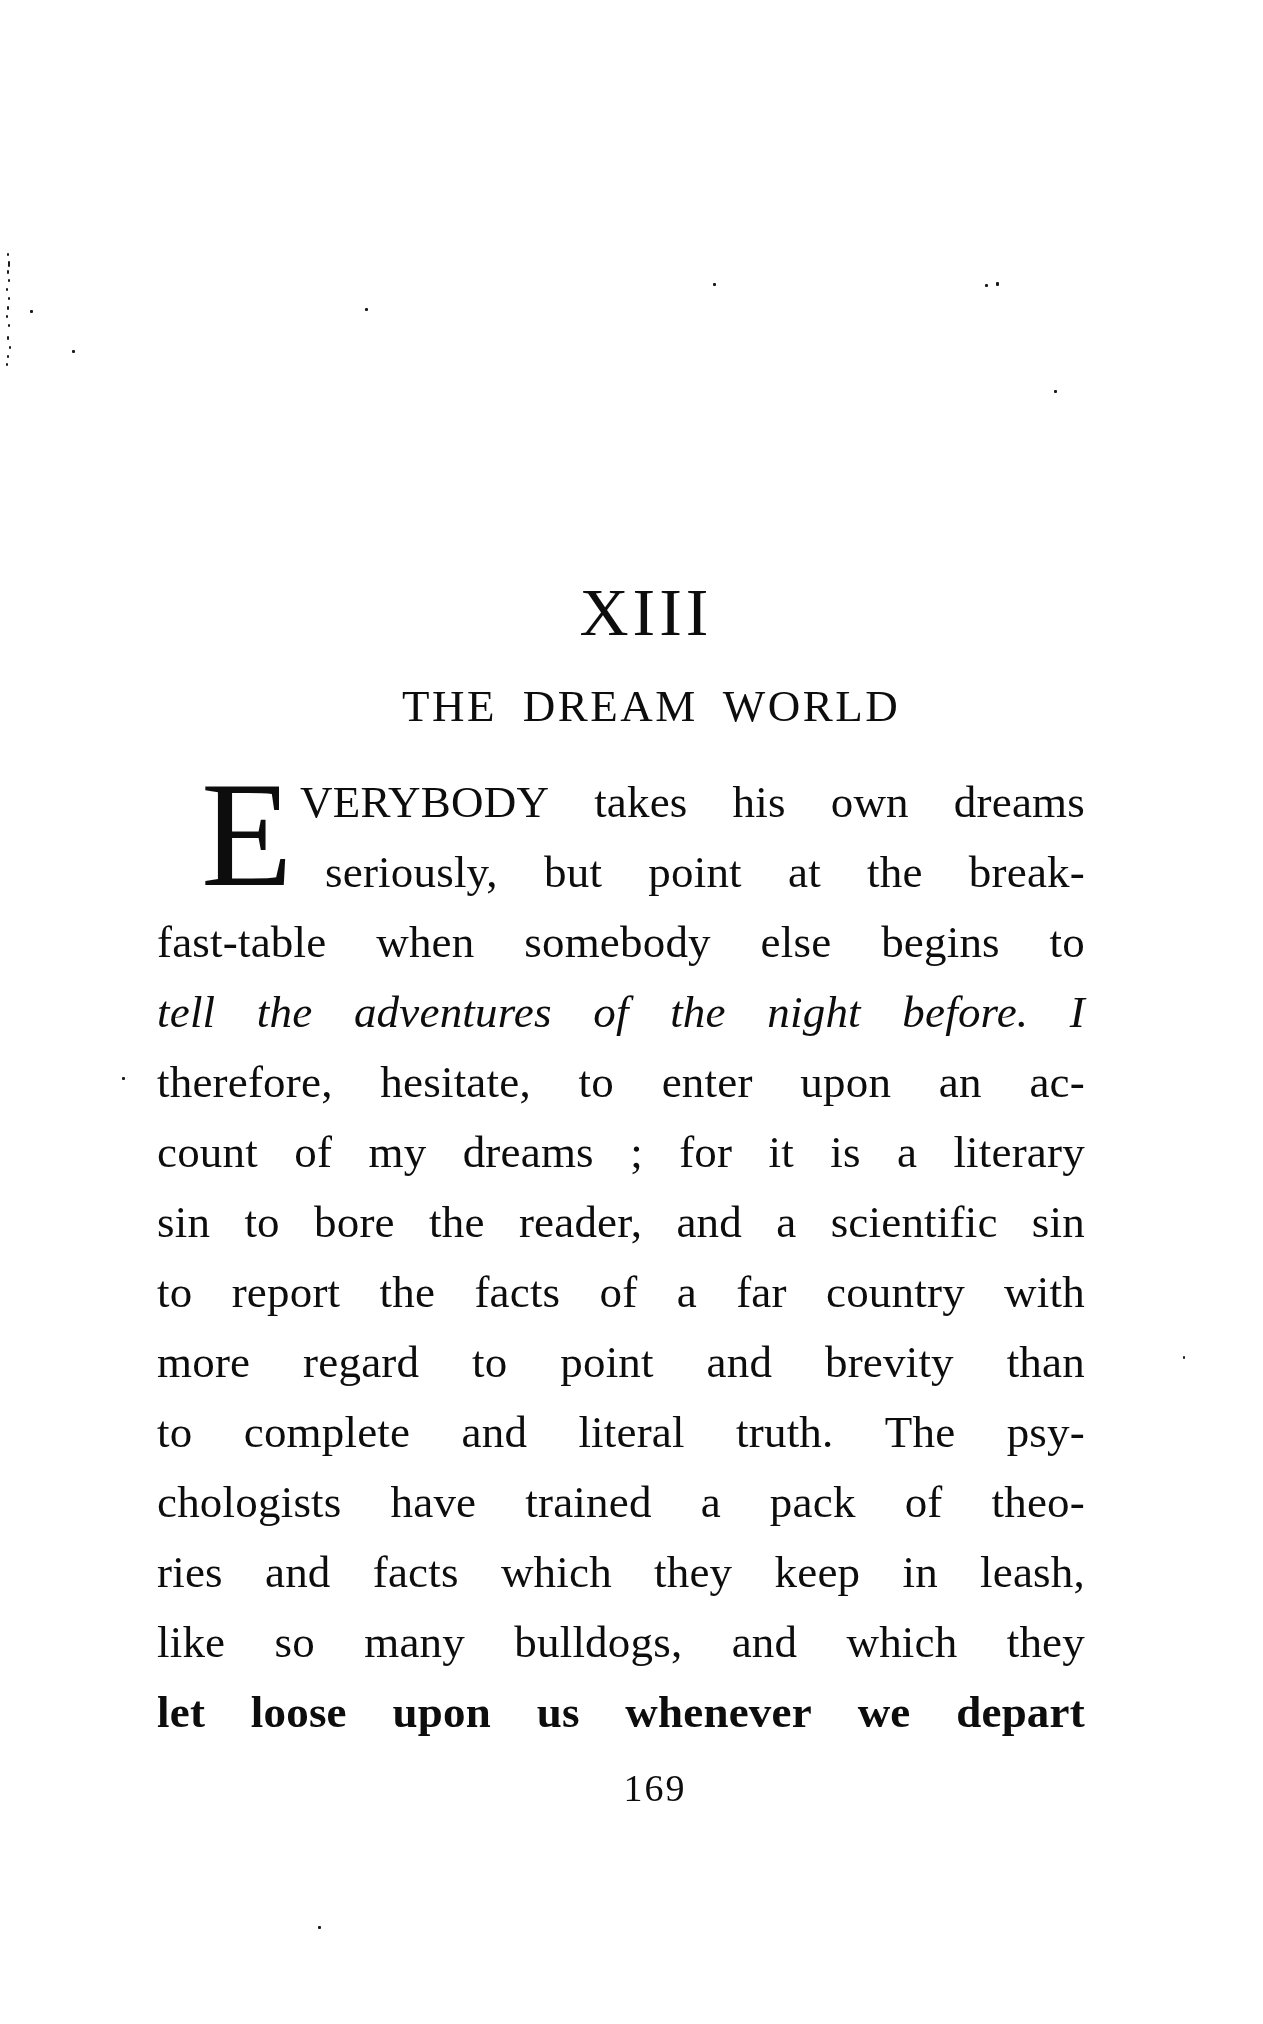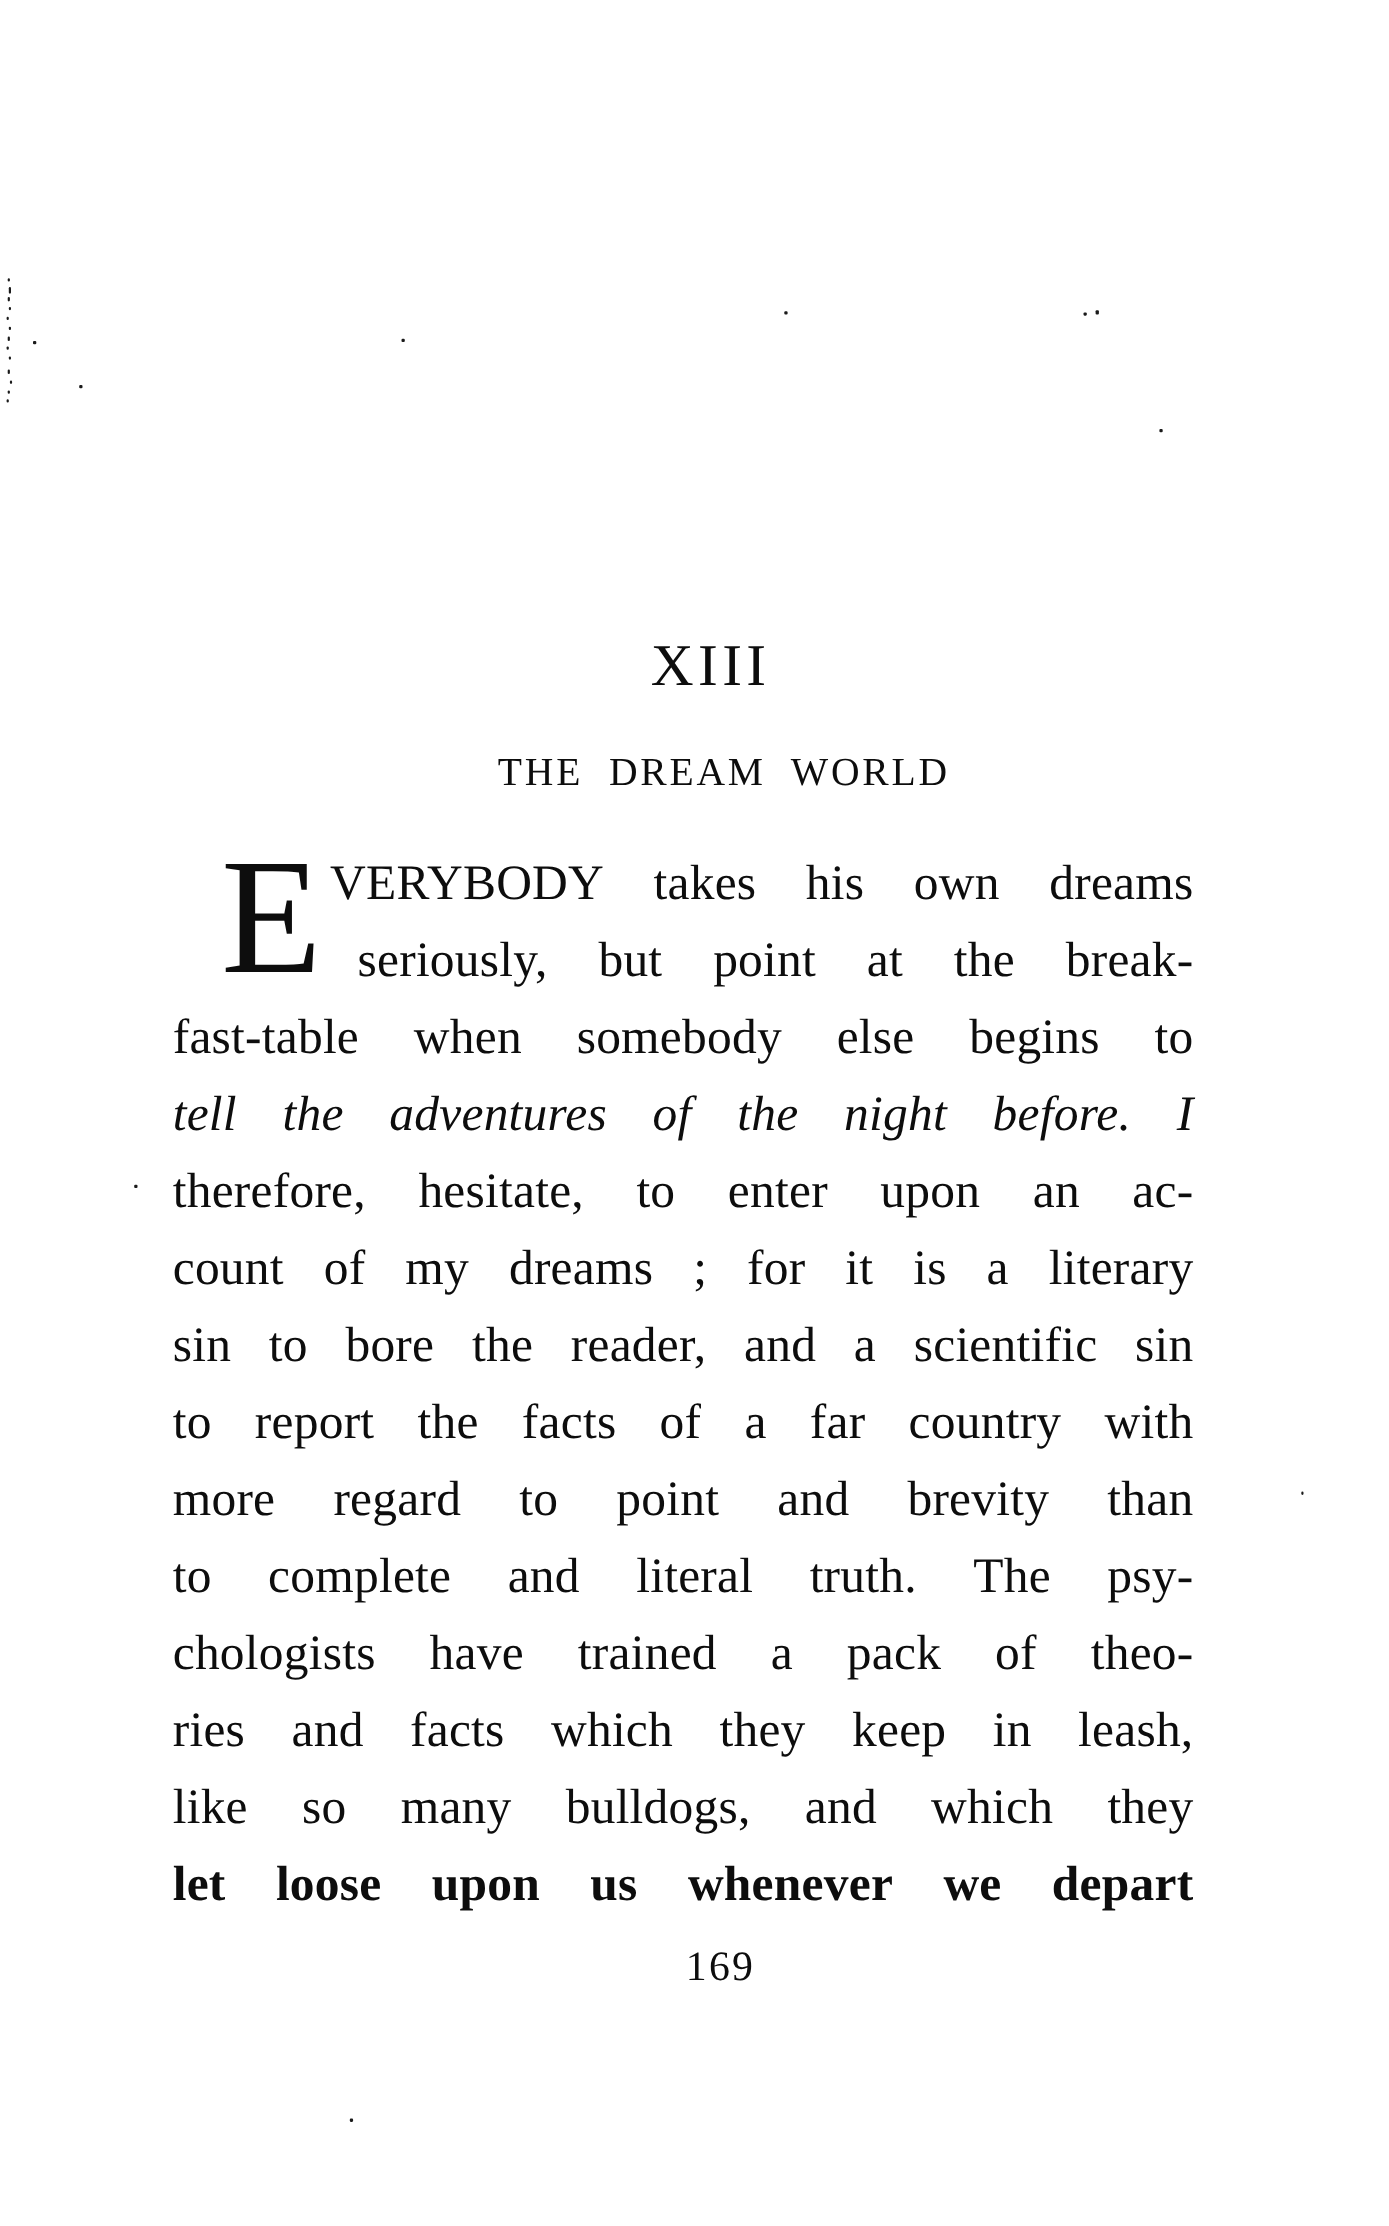--- a/index.html
+++ b/index.html
@@ -15,32 +15,32 @@
     overflow: hidden;
     font-family: "Liberation Serif", serif;
     color: #0d0d0d;
   }
   .chapter-number {
     position: absolute;
     left: 546px;
     top: 578px;
     width: 200px;
     text-align: center;
-    font-size: 54px;
+    font-size: 68px;
     line-height: 1;
     letter-spacing: 4px;
     white-space: nowrap;
   }
   .chapter-title {
     position: absolute;
-    left: 414px;
+    left: 402px;
     top: 684px;
     width: 488px;
     text-align: center;
-    font-size: 36px;
+    font-size: 45px;
     line-height: 1;
     letter-spacing: 2.5px;
     word-spacing: 12px;
     white-space: nowrap;
   }
   .drop-cap {
     position: absolute;
     left: 201px;
     top: 759px;
     font-size: 150px;

